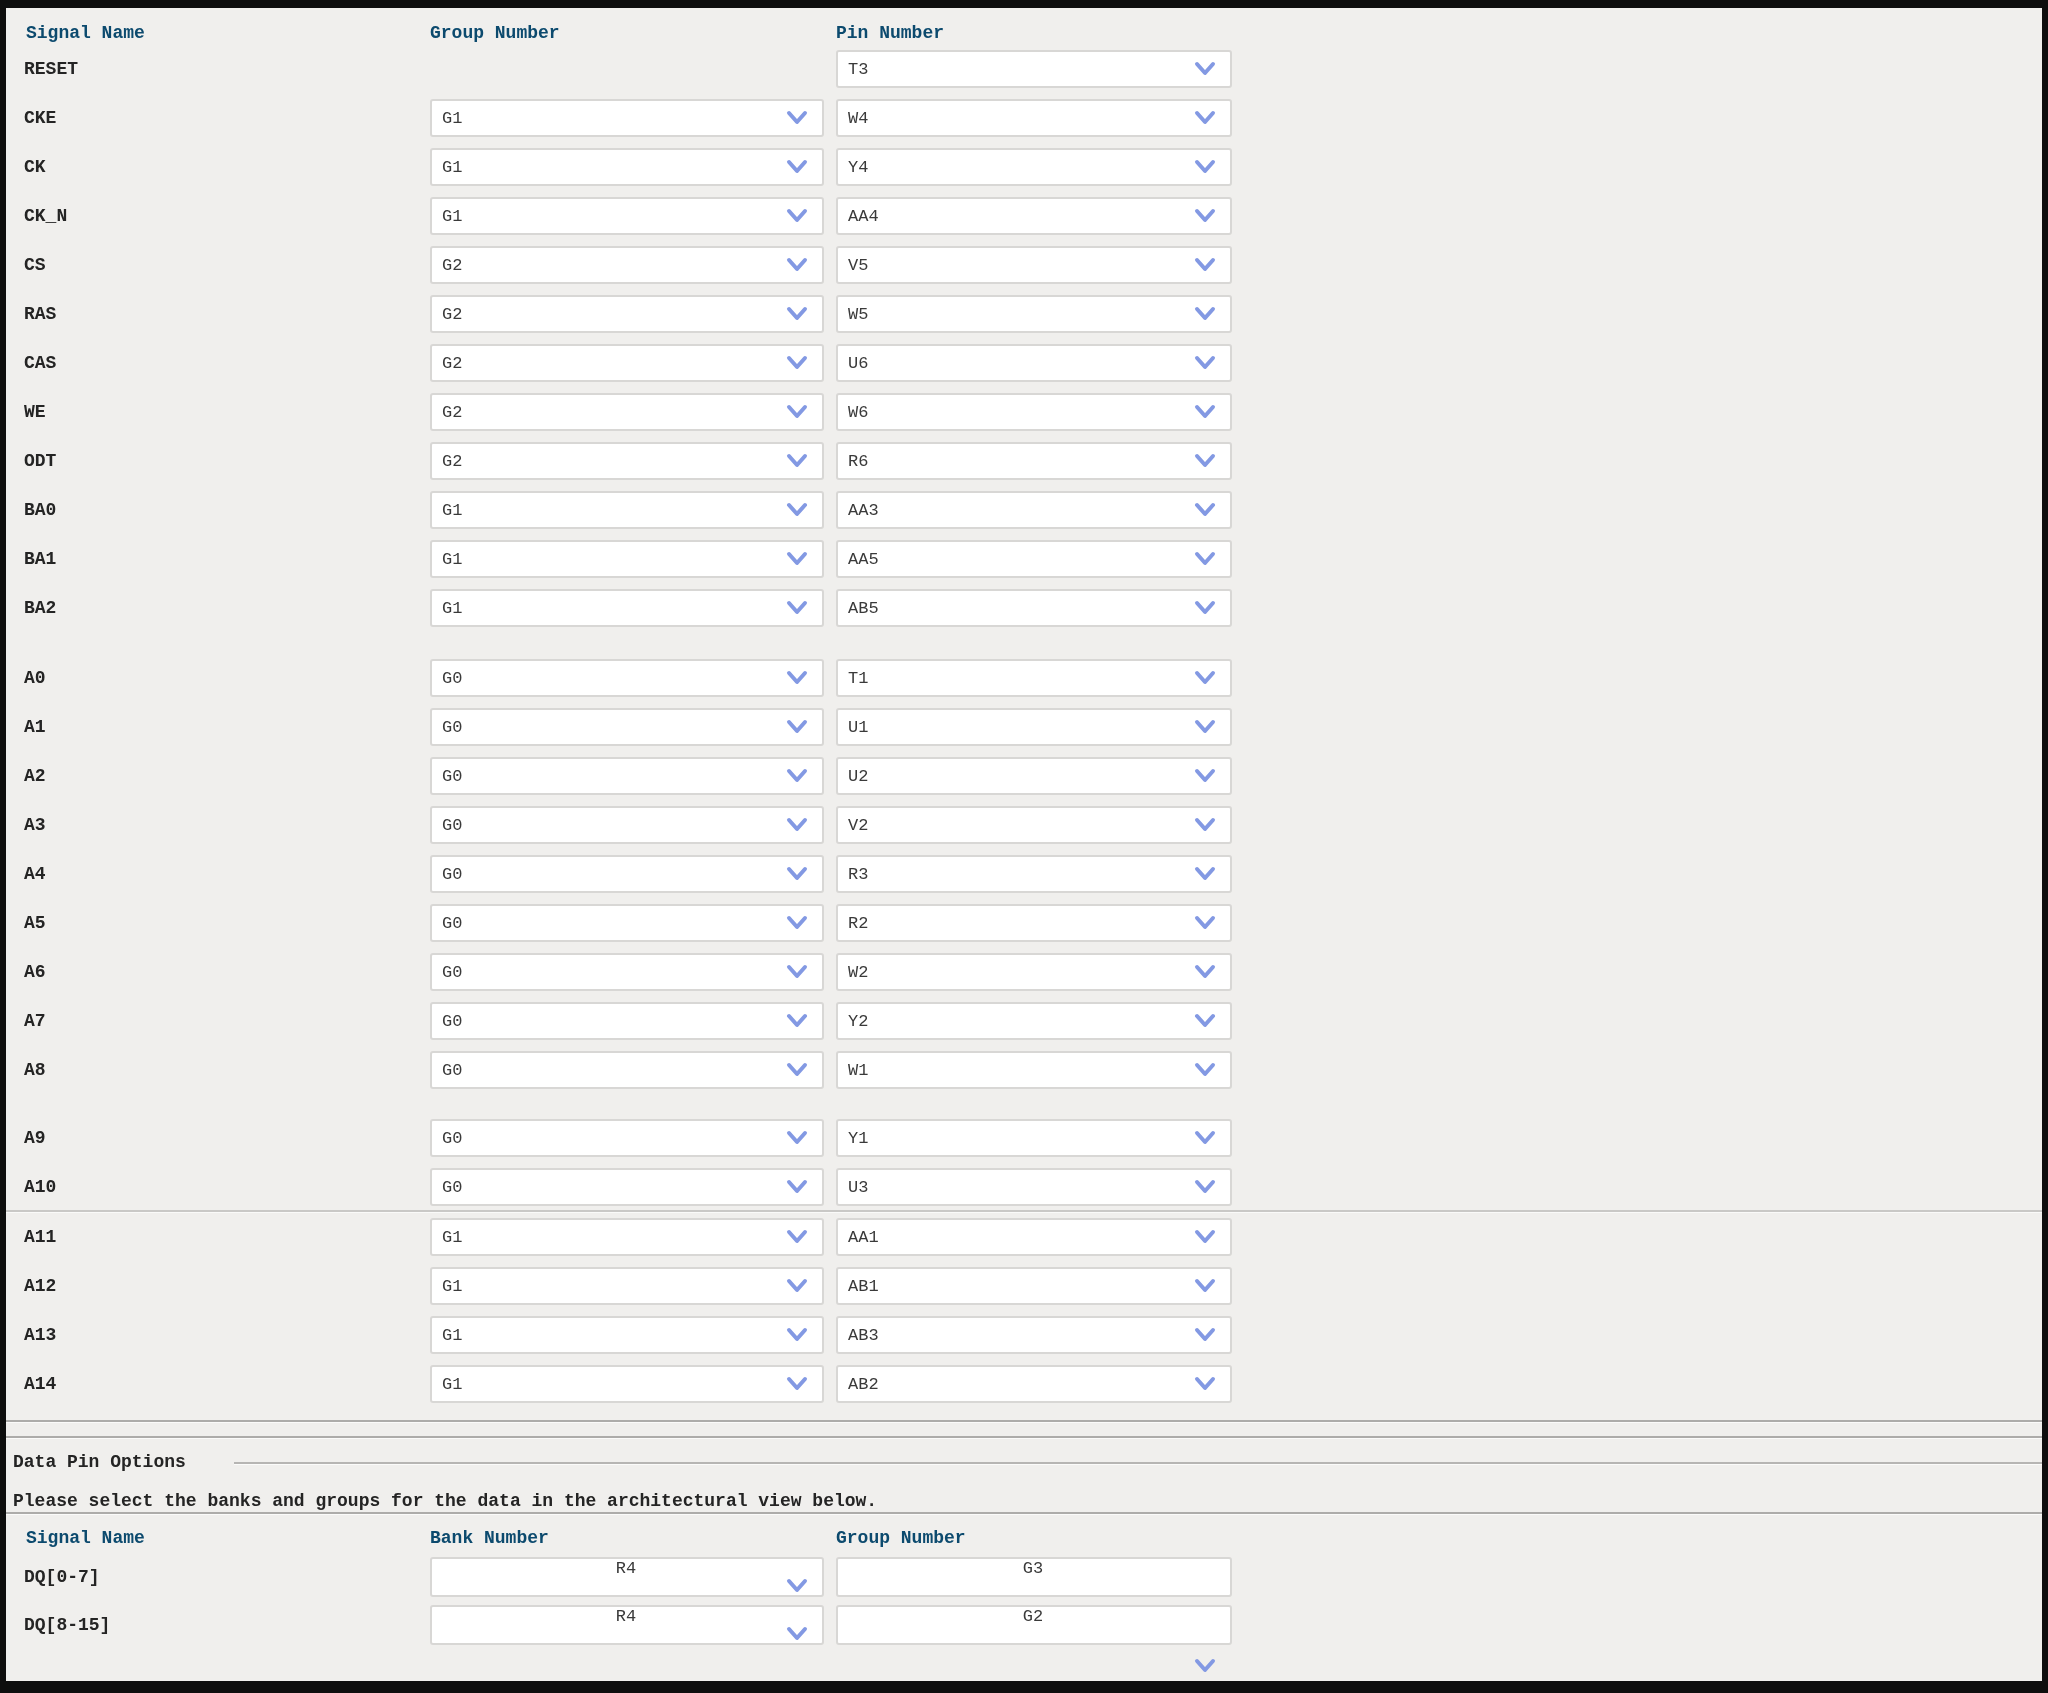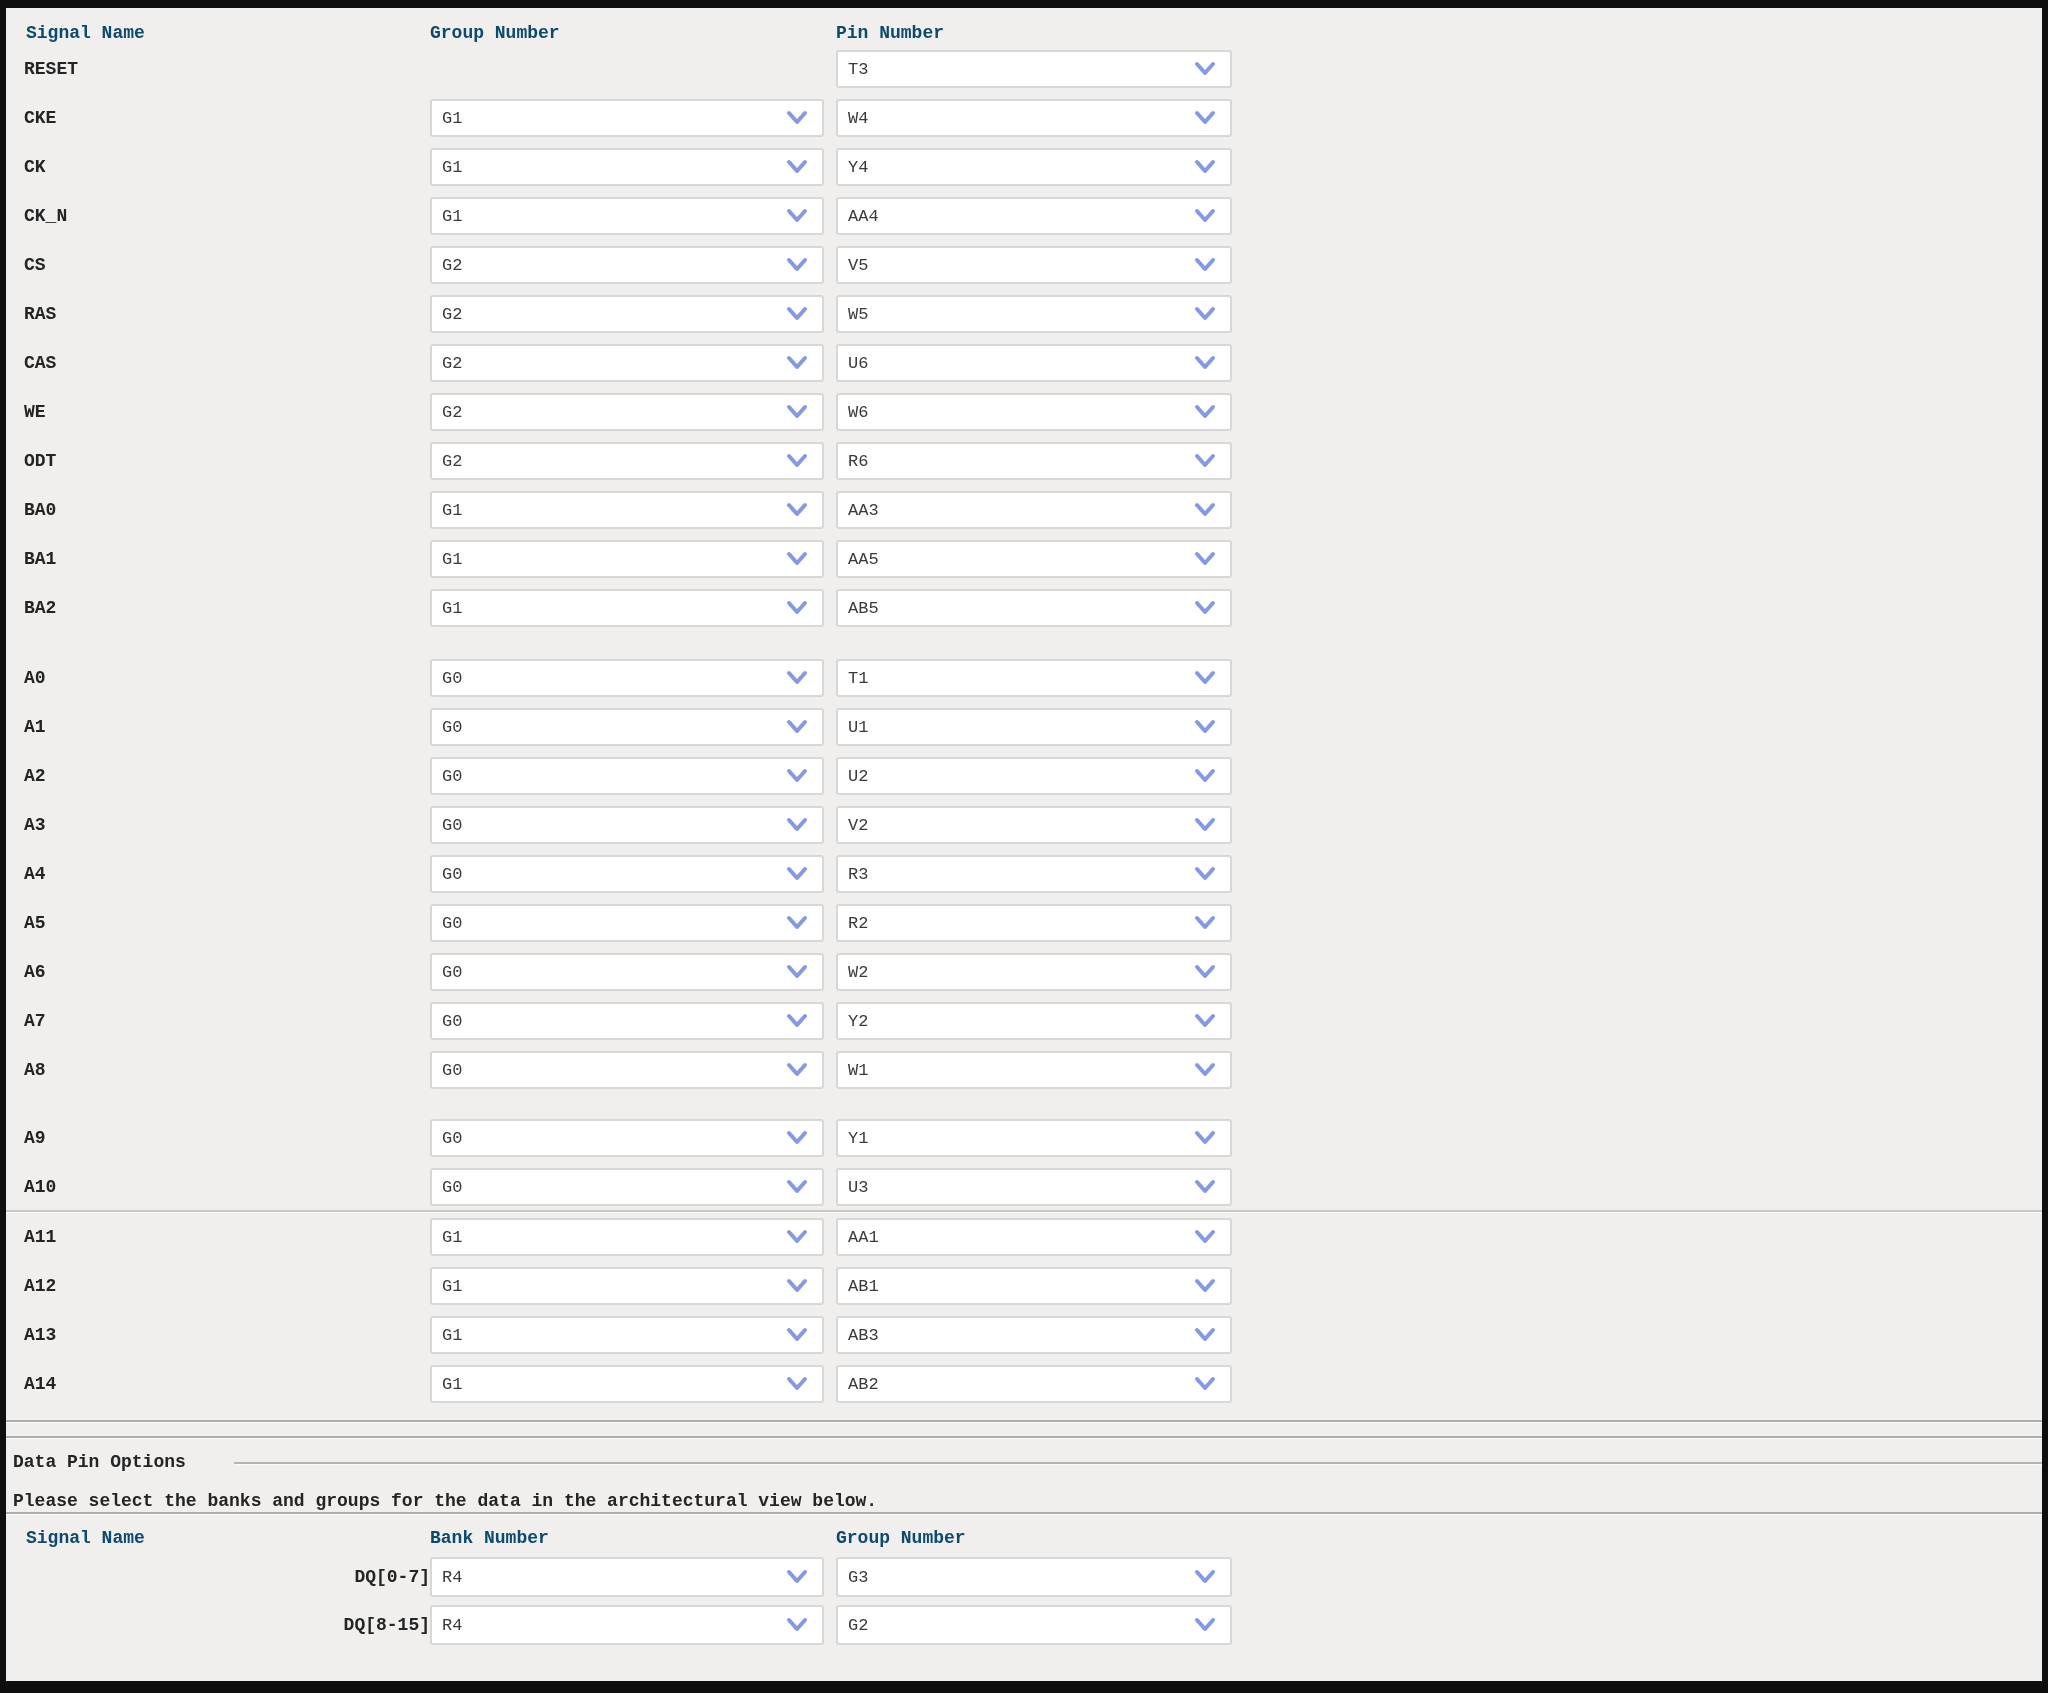--- a/index.html
+++ b/index.html
@@ -18,30 +18,30 @@
   .hdr-row.bottom{margin-top:12px;}
   .hdr{font-size:18px;font-weight:700;color:#0c4a6e;white-space:nowrap;}
   .h-label{width:404px;}
   .h-mid{width:406px;}
   .row{display:flex;align-items:center;height:38px;margin:0 0 11px 18px;}
   .row.first{margin-top:6px;}
   .row.gap-lg{margin-top:32px;}
   .row.gap-md{margin-top:30px;}
   .row.mb0{margin-bottom:0;}
   .row.after-line{margin-top:5px;}
-  .row.bottom{height:40px;margin-bottom:8px;text-align:right;}
+  .row.bottom{height:40px;margin-bottom:8px;}
   .row.bottom.first-b{margin-top:8px;}
   .lbl{width:406px;font-size:18px;font-weight:700;color:#242424;white-space:nowrap;}
   .dd{
     box-sizing:border-box;display:flex;align-items:center;
     width:394px;height:38px;background:#ffffff;
     border:2px solid #d8d7d5;border-radius:3px;
     padding:0 12px 0 10px;margin-right:12px;
   }
-  .row.bottom .dd{height:40px;}
+  .row.bottom .dd{height:40px;flex-direction:column;}
   .dd.pin{width:396px;margin-right:0;gap:32px;}
   .dd-spacer{width:406px;height:38px;}
   .val{font-size:17px;font-weight:400;color:#3a3a3a;white-space:nowrap;}
   .chev{margin-left:auto;display:flex;align-items:center;}
   .chev svg{display:block;}
   .pane-line{height:0;border-top:2px solid #c9c8c6;border-bottom:1px solid #fafaf9;margin-top:4px;}
   .groove{height:0;border-top:2px solid #adacaa;border-bottom:1px solid #fbfbfa;}
   .groove.g1{margin-top:17px;}
   .band{height:13px;}
   .legend-row{display:flex;margin:12px 0 0 7px;height:22px;line-height:22px;gap:40px;}

